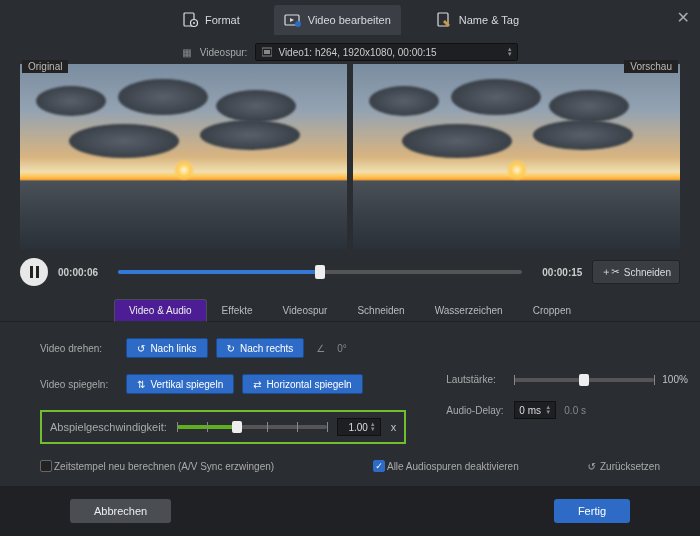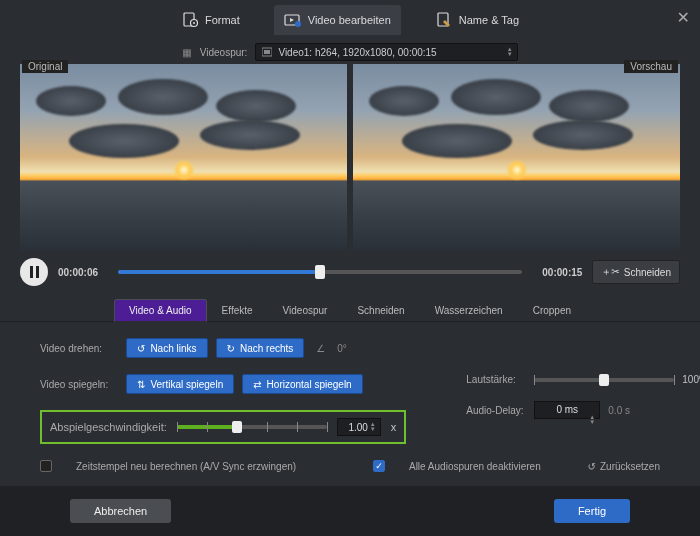--- a/index.html
+++ b/index.html
@@ -39,36 +39,36 @@
   .time { font-size: 10px; color: #ccc; width: 50px; font-weight: bold; }
   .timeline { flex:1; height: 4px; background: #555; position: relative; border-radius: 2px; }
   .timeline-fill { position:absolute; left:0; top:0; bottom:0; width:50%; background:#3478d6; border-radius:2px; }
   .timeline-handle { position:absolute; left:50%; top:-5px; width:10px; height:14px; margin-left:-5px; background:#eee; border-radius:2px; }
   .cut-btn { background:#3a3d42; border:1px solid #222; border-radius:3px; padding:4px 8px; display:flex; align-items:center; gap:4px; cursor:pointer; color:#ddd; font-size:10px; }
   
   .sub-tabs { display:flex; justify-content:center; gap:0; border-bottom:1px solid #1f2124; height:28px; align-items:flex-end; padding: 0 20px; }
   .sub-tab { padding:5px 14px; font-size:10px; color:#bbb; cursor:pointer; border:1px solid transparent; border-bottom:none; }
   .sub-tab.active { background:#4c1d95; border:1px solid #4a4d52; border-bottom:1px solid #2a2d32; border-radius:3px 3px 0 0; color:#eee; margin-bottom:-1px; }
   
-  .panel { padding: 16px 40px 8px 40px; display:flex; gap: 60px; }
+  .panel { padding: 16px 40px 8px 40px; display:flex; gap: 40px; }
   .col { flex:1; display:flex; flex-direction:column; gap:16px; }
   .row { display:flex; align-items:center; gap:8px; font-size:10px; }
   .row-label { width: 78px; color:#aaa; font-size:10px; }
   .btn { background:#2e6bc7; border:1px solid #1a4a90; color:#fff; padding:3px 10px; border-radius:2px; cursor:pointer; display:flex; align-items:center; gap:5px; font-size:10px; height:20px; }
   .angle { color:#888; font-size:10px; margin-left: 4px; }
   .speed-box { border: 2px solid #6fbf2f; padding: 6px 8px; display:flex; align-items:center; gap:10px; }
   .slider { position: relative; height: 4px; background:#555; border-radius:2px; }
   .slider .tick { position:absolute; top:-3px; width:1px; height:10px; background:#888; }
   .slider .handle { position:absolute; top:-4px; width:10px; height:12px; background:#eee; border-radius:2px; margin-left:-5px; }
   .speed-slider { width: 150px; }
   .speed-slider .fill { position:absolute; left:0; top:0; bottom:0; background:#5fb020; border-radius:2px; }
   .num-input { background:#1d1f22; border:1px solid #111; color:#ddd; padding:2px 4px; width:44px; height:18px; font-size:10px; display:flex; align-items:center; justify-content:flex-end; }
   .vol-slider { width: 140px; }
   .checkbox-row { display:flex; align-items:center; gap:6px; font-size:10px; color:#aaa; padding: 0 40px; height: 28px; justify-content: space-between; }
-  .cb-left, .cb-right { display:flex; align-items:center; gap:24px; }
+  .cb-left, .cb-right { display:flex; align-items:center; gap:2px; }
   .cb { width:12px; height:12px; border:1px solid #666; border-radius:2px; background:#222; display:inline-flex; align-items:center; justify-content:center; }
   .cb.checked { background:#2e6bc7; border-color:#2e6bc7; }
   .cb.checked::after { content:"✓"; color:#fff; font-size:9px; line-height:1; }
   .reset { display:flex; align-items:center; gap:4px; color:#aaa; cursor:pointer; }
   
   .footer { position:absolute; left:0; right:0; bottom:0; height:50px; background:#1f2125; display:flex; align-items:center; justify-content:space-between; padding:0 70px; }
   .foot-btn { padding:6px 24px; border-radius:3px; font-size:11px; cursor:pointer; }
   .foot-cancel { background:#4a4d52; color:#eee; }
   .foot-done { background:#2e6bc7; color:#fff; }
   .spin { display:inline-flex; flex-direction:column; font-size:6px; line-height:5px; color:#888; margin-left:2px; }
@@ -227,21 +227,21 @@
       <div class="slider vol-slider">
         <span class="tick" style="left:0%;"></span>
           <span class="tick" style="left:50%;"></span>
           <span class="tick" style="left:100%;"></span>
         <div class="handle" style="left:50%;"></div>
       </div>
       <span>100%</span>
     </div>
     <div class="row">
       <span class="row-label" style="width:60px;">Audio-Delay:</span>
-      <div class="num-input" style="width:66px; justify-content:space-between;flex-direction:column;">
+      <div class="num-input" style="width:42px; justify-content:flex-end;">
         <span>0 ms</span>
         <span class="spin" style="margin-left:auto;">▲<br>▼</span>
       </div>
       <span style="color:#888;">0.0 s</span>
     </div>
   </div>
 </div>
 
 <div class="checkbox-row">
   <div class="cb-left">

